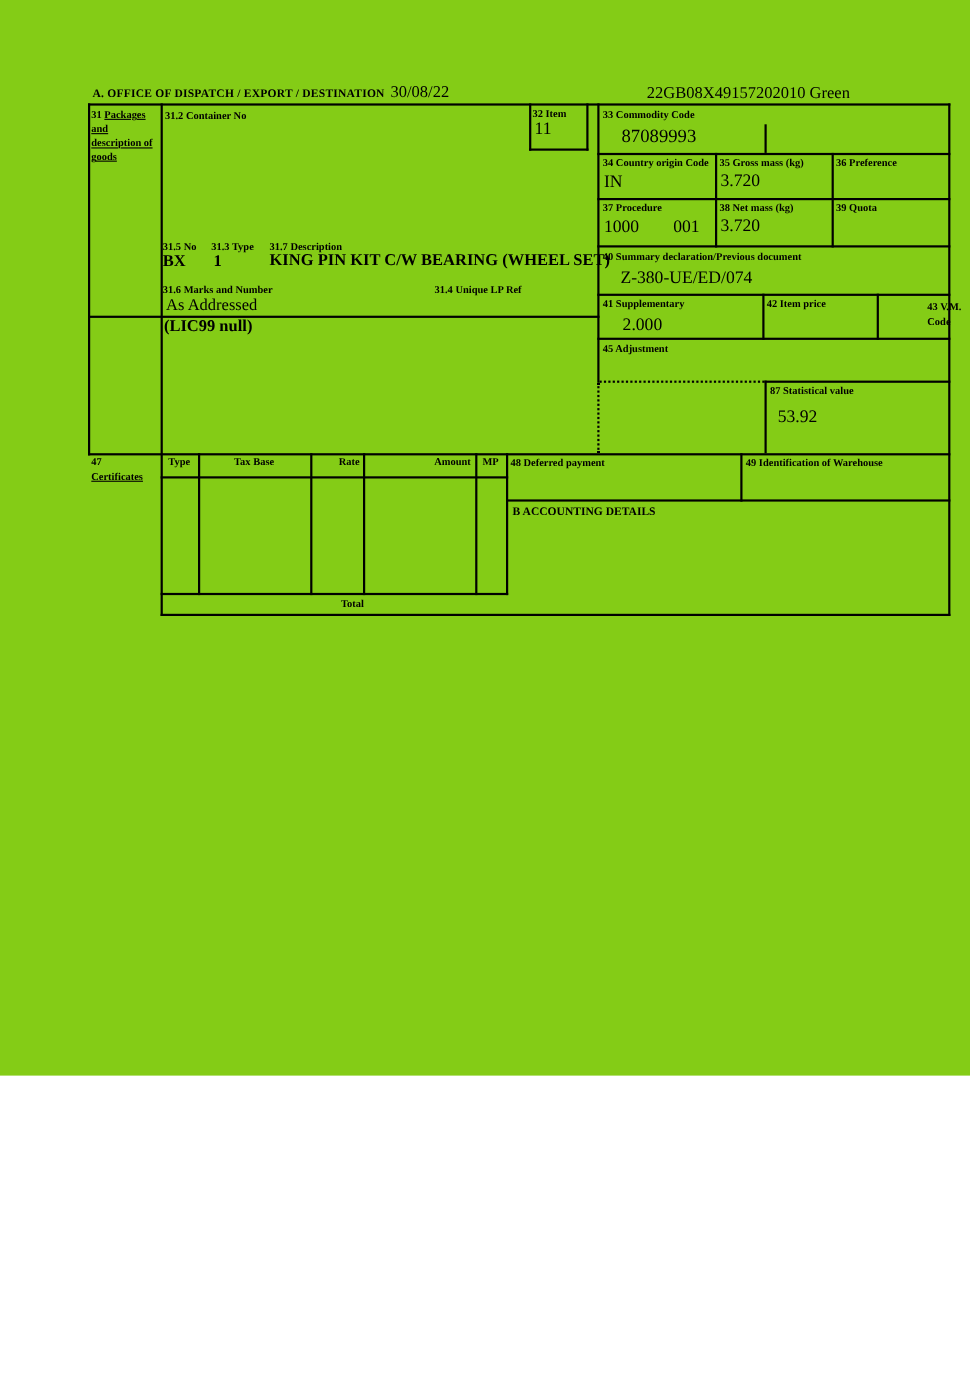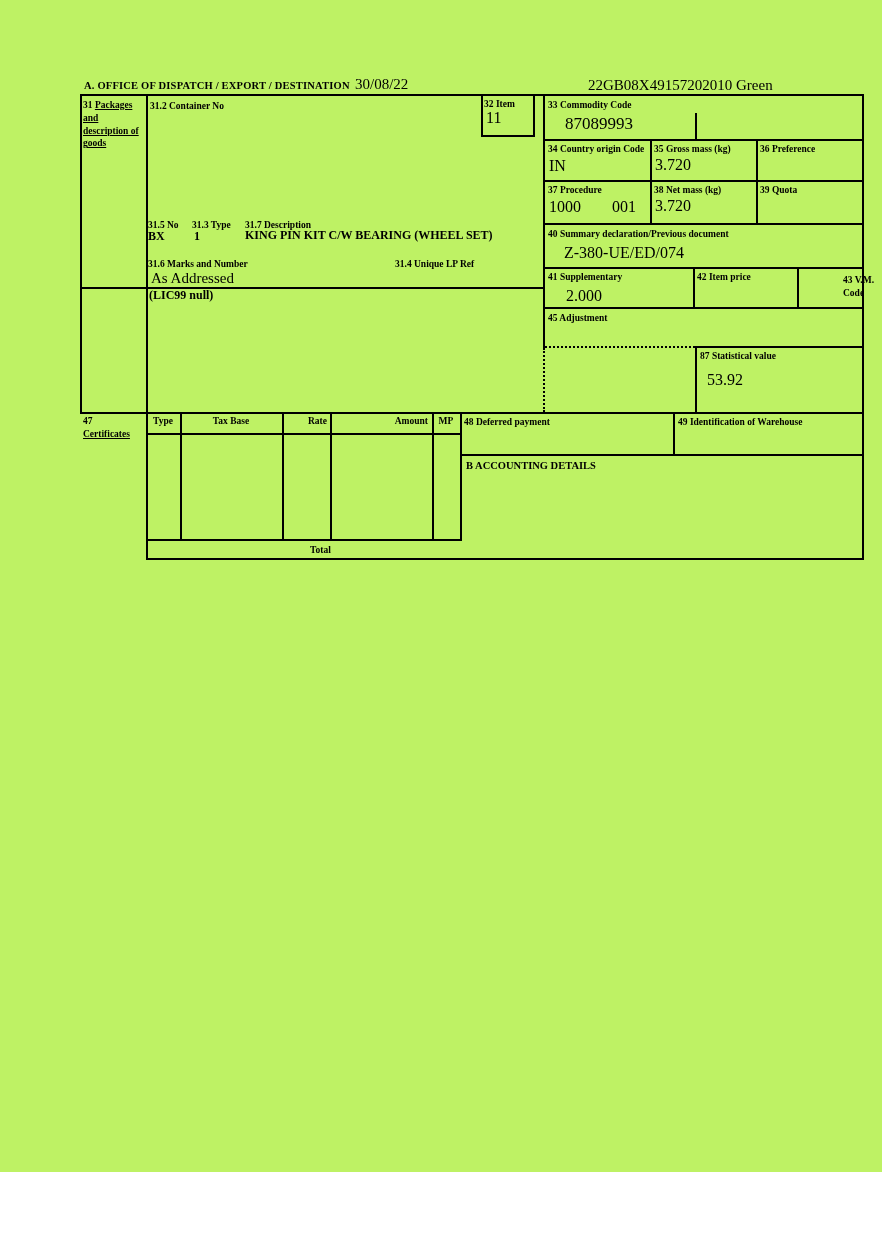--- a/index.html
+++ b/index.html
@@ -1,24 +1,24 @@
 <!DOCTYPE html>
 <html><head>
 <meta charset="utf-8">
 <style>
   html,body{margin:0;padding:0;background:#fff;}
-  #page{position:relative;width:882px;height:1172px;background:#bef264;overflow:hidden;
+  #page{position:relative;width:882px;height:978px;background:#84cc16;overflow:hidden;
         font-family:"Liberation Serif", serif;color:#000;}
   .hline{position:absolute;height:2px;background:#000;}
   .vline{position:absolute;width:2px;background:#000;}
   .dot-h{position:absolute;height:0;border-top:2px dotted #000;}
   .dot-v{position:absolute;width:0;border-left:2px dotted #000;}
   .lbl{position:absolute;font-size:9.5px;font-weight:bold;line-height:1.35;}
   .val{position:absolute;font-size:16px;line-height:1.1;}
-  .val-b{position:absolute;font-size:12px;font-weight:bold;line-height:1.1;}
+  .val-b{position:absolute;font-size:15px;font-weight:bold;line-height:1.1;}
   .u{text-decoration:underline;margin-top:47px;}
   .calc-h{position:absolute;top:416px;font-size:9.5px;font-weight:bold;}
   .title{position:absolute;font-size:10.5px;font-weight:bold;letter-spacing:.2px;}
   .hdrval{position:absolute;font-size:15px;}
 </style>
 </head>
 <body>
 
 <div id="page">
 

